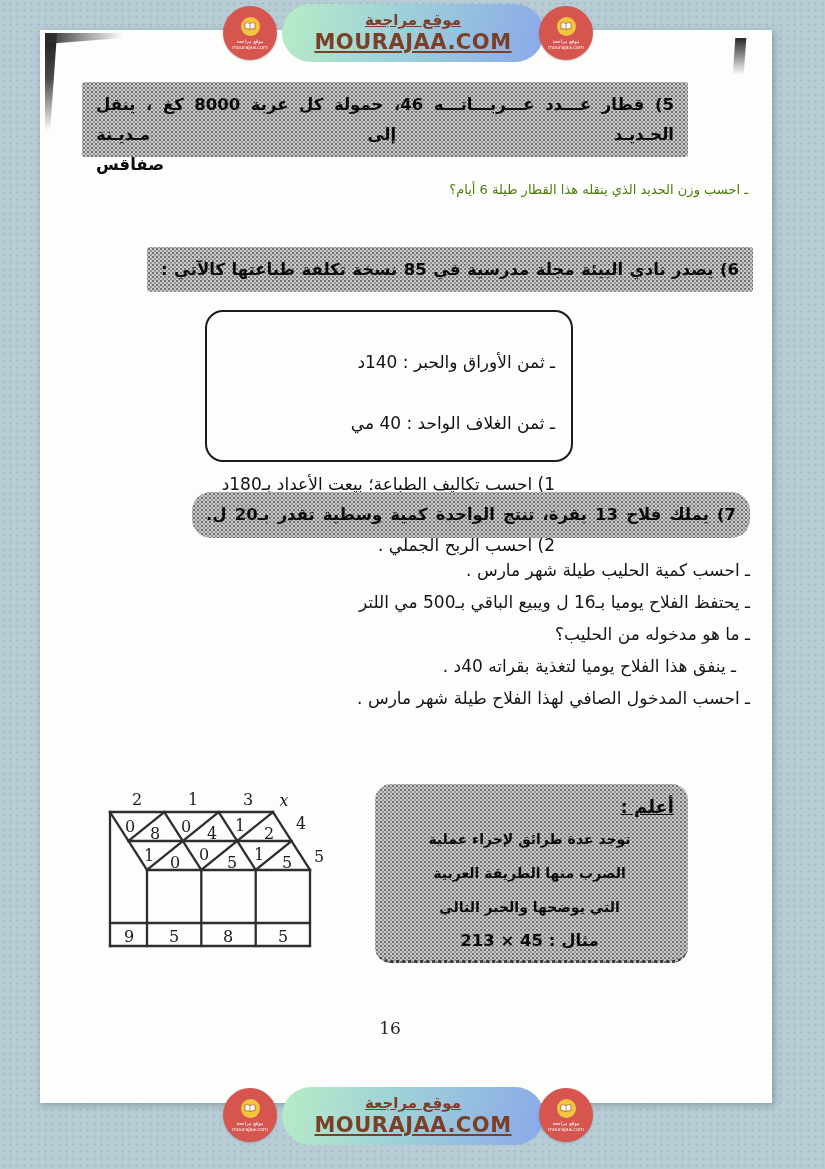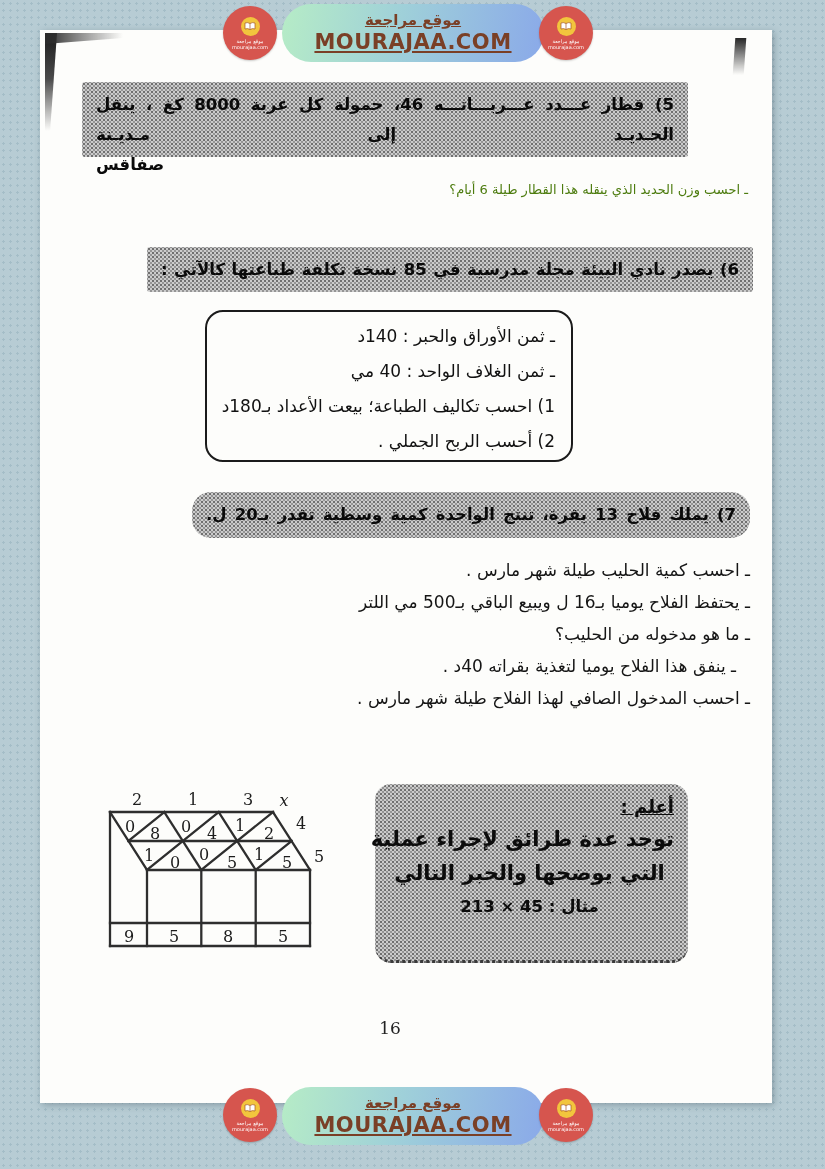--- a/index.html
+++ b/index.html
@@ -52,36 +52,36 @@
   
   .textline{position:absolute;direction:rtl;color:#4d7c0f;font-size:13px;white-space:nowrap;}
   .q5{top:152px;right:24px;}
   
   .round-box{
     position:absolute;left:165px;top:280px;width:368px;height:152px;
     border:2px solid #1b1b1b;border-radius:18px;box-sizing:border-box;
     direction:rtl;text-align:right;padding:7px 16px 0 10px;
     font-size:17px;color:#111;
   }
-  .round-box .bline{line-height:35px;white-space:nowrap;}
+  .round-box .bline{line-height:35px;white-space:nowrap;margin-top:26px;}
   
   .bullets{position:absolute;top:524px;right:22px;left:55px;direction:rtl;text-align:right;
     font-size:17px;color:#151515;}
   .bullets .bullet{line-height:32px;white-space:nowrap;}
   .bullets .indent{padding-right:14px;}
   
   .note-box{
     position:absolute;left:335px;top:723px;width:313px;height:179px;
     border-radius:16px;direction:rtl;color:#0c0c0c;font-weight:bold;
     padding:8px 14px 0 10px;box-sizing:border-box;
     border-bottom:3px dotted #3a3a3a;
     margin-top:31px;
   }
   .note-title{font-size:18px;text-align:right;line-height:30px;text-decoration:underline;}
-  .note-line{font-size:21px;text-align:center;line-height:34px;white-space:nowrap;}
+  .note-line{font-size:14px;text-align:center;line-height:34px;white-space:nowrap;}
   .note-example{font-size:16.5px;text-align:center;line-height:34px;white-space:nowrap;}
   
   .lattice{position:absolute;left:45px;top:748px;width:300px;height:175px;}
   .lattice line, .lattice path{stroke:#2e2e2e;stroke-width:2.3;stroke-linecap:square;fill:none;}
   .lattice text{font-family:"DejaVu Serif",serif;font-size:16px;fill:#1c1c1c;text-anchor:middle;}
   .lattice .tx{font-style:italic;}
   
   .pageno{position:absolute;left:328px;top:988px;width:44px;text-align:center;
     font-family:"DejaVu Serif",serif;font-size:17px;color:#222;}
   
@@ -139,20 +139,21 @@
       <div class="bullet">ـ احسب كمية الحليب طيلة شهر مارس .</div>
       <div class="bullet">ـ يحتفظ الفلاح يوميا بـ16 ل ويبيع الباقي بـ500 مي اللتر</div>
       <div class="bullet">ـ ما هو مدخوله من الحليب؟</div>
       <div class="bullet indent">ـ ينفق هذا الفلاح يوميا لتغذية بقراته 40د .</div>
       <div class="bullet">ـ احسب المدخول الصافي لهذا الفلاح طيلة شهر مارس .</div>
     </div>
 
     <div class="halftone note-box">
       <div class="note-title">أعلم :</div>
       <div class="note-line">توجد عدة طرائق لإجراء عملية</div>
+      <div class="note-line">الضرب منها الطريقة العربية</div>
       <div class="note-line">التي يوضحها والحبر التالي</div>
       <div class="note-example">
         <span>مثال :</span>
         <span dir="ltr">213 × 45</span>
       </div>
     </div>
 
     <svg class="lattice" viewBox="0 0 300 175">
       <g>
         <line x1="25" y1="34" x2="25" y2="168"></line>

